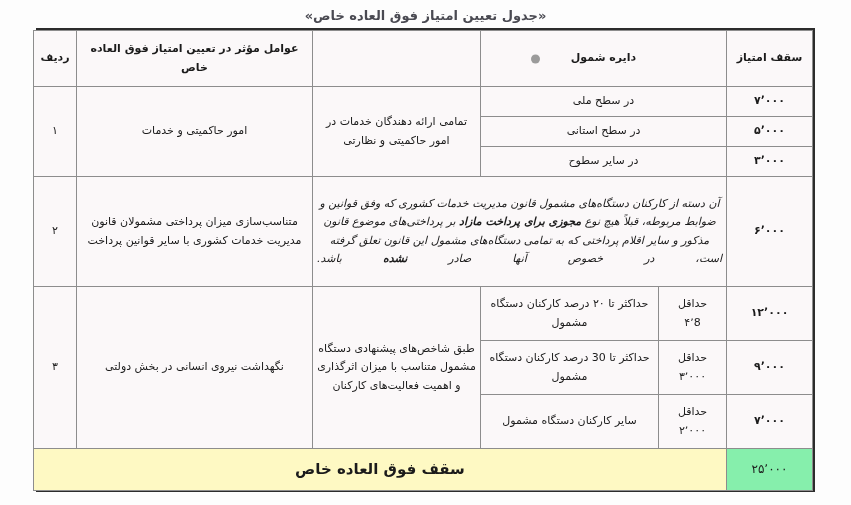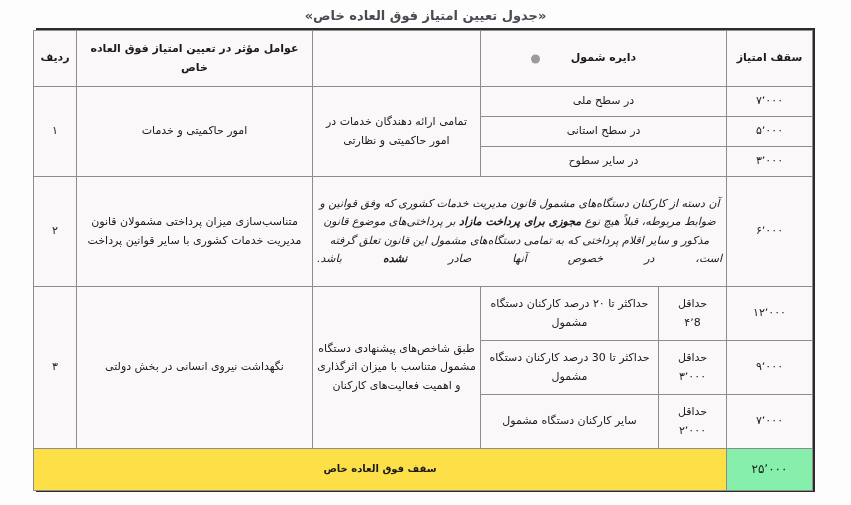--- a/index.html
+++ b/index.html
@@ -97,20 +97,21 @@
     left: 50px;
     top: 50%;
     transform: translateY(-50%);
   }
 
   td.num {
     font-size: 12px;
     letter-spacing: 0.5px;
     white-space: nowrap;
     color: #161616;
+    font-weight: bold;
   }
   td.minnum {
     font-size: 10.5px;
     line-height: 1.8;
     color: #161616;
   }
   td.minnum .lbl { display: block; }
   td.minnum .val { display: block; letter-spacing: 0.5px; }
 
   td.factor {
@@ -139,23 +140,23 @@
     text-align: justify;
     text-align-last: justify;
     padding: 6px 10px;
     color: #1b1b1b;
     font-style: italic;
   }
   td.longtext b { font-weight: 700; }
 
   tfoot td.footlabel {
     font-weight: 700;
-    font-size: 10px;
+    font-size: 15px;
     height: 42px;
-    background: #fde047;
+    background: #fef9c3;
   }
   tfoot td.footval {
     font-size: 12px;
     letter-spacing: 0.5px;
     background: #86efac;
   }
 
   tr.r1a td, tr.r1b td, tr.r1c td { height: 30px; }
   tr.r2 td { height: 110px; }
   tr.r3a td, tr.r3b td { height: 54px; }

